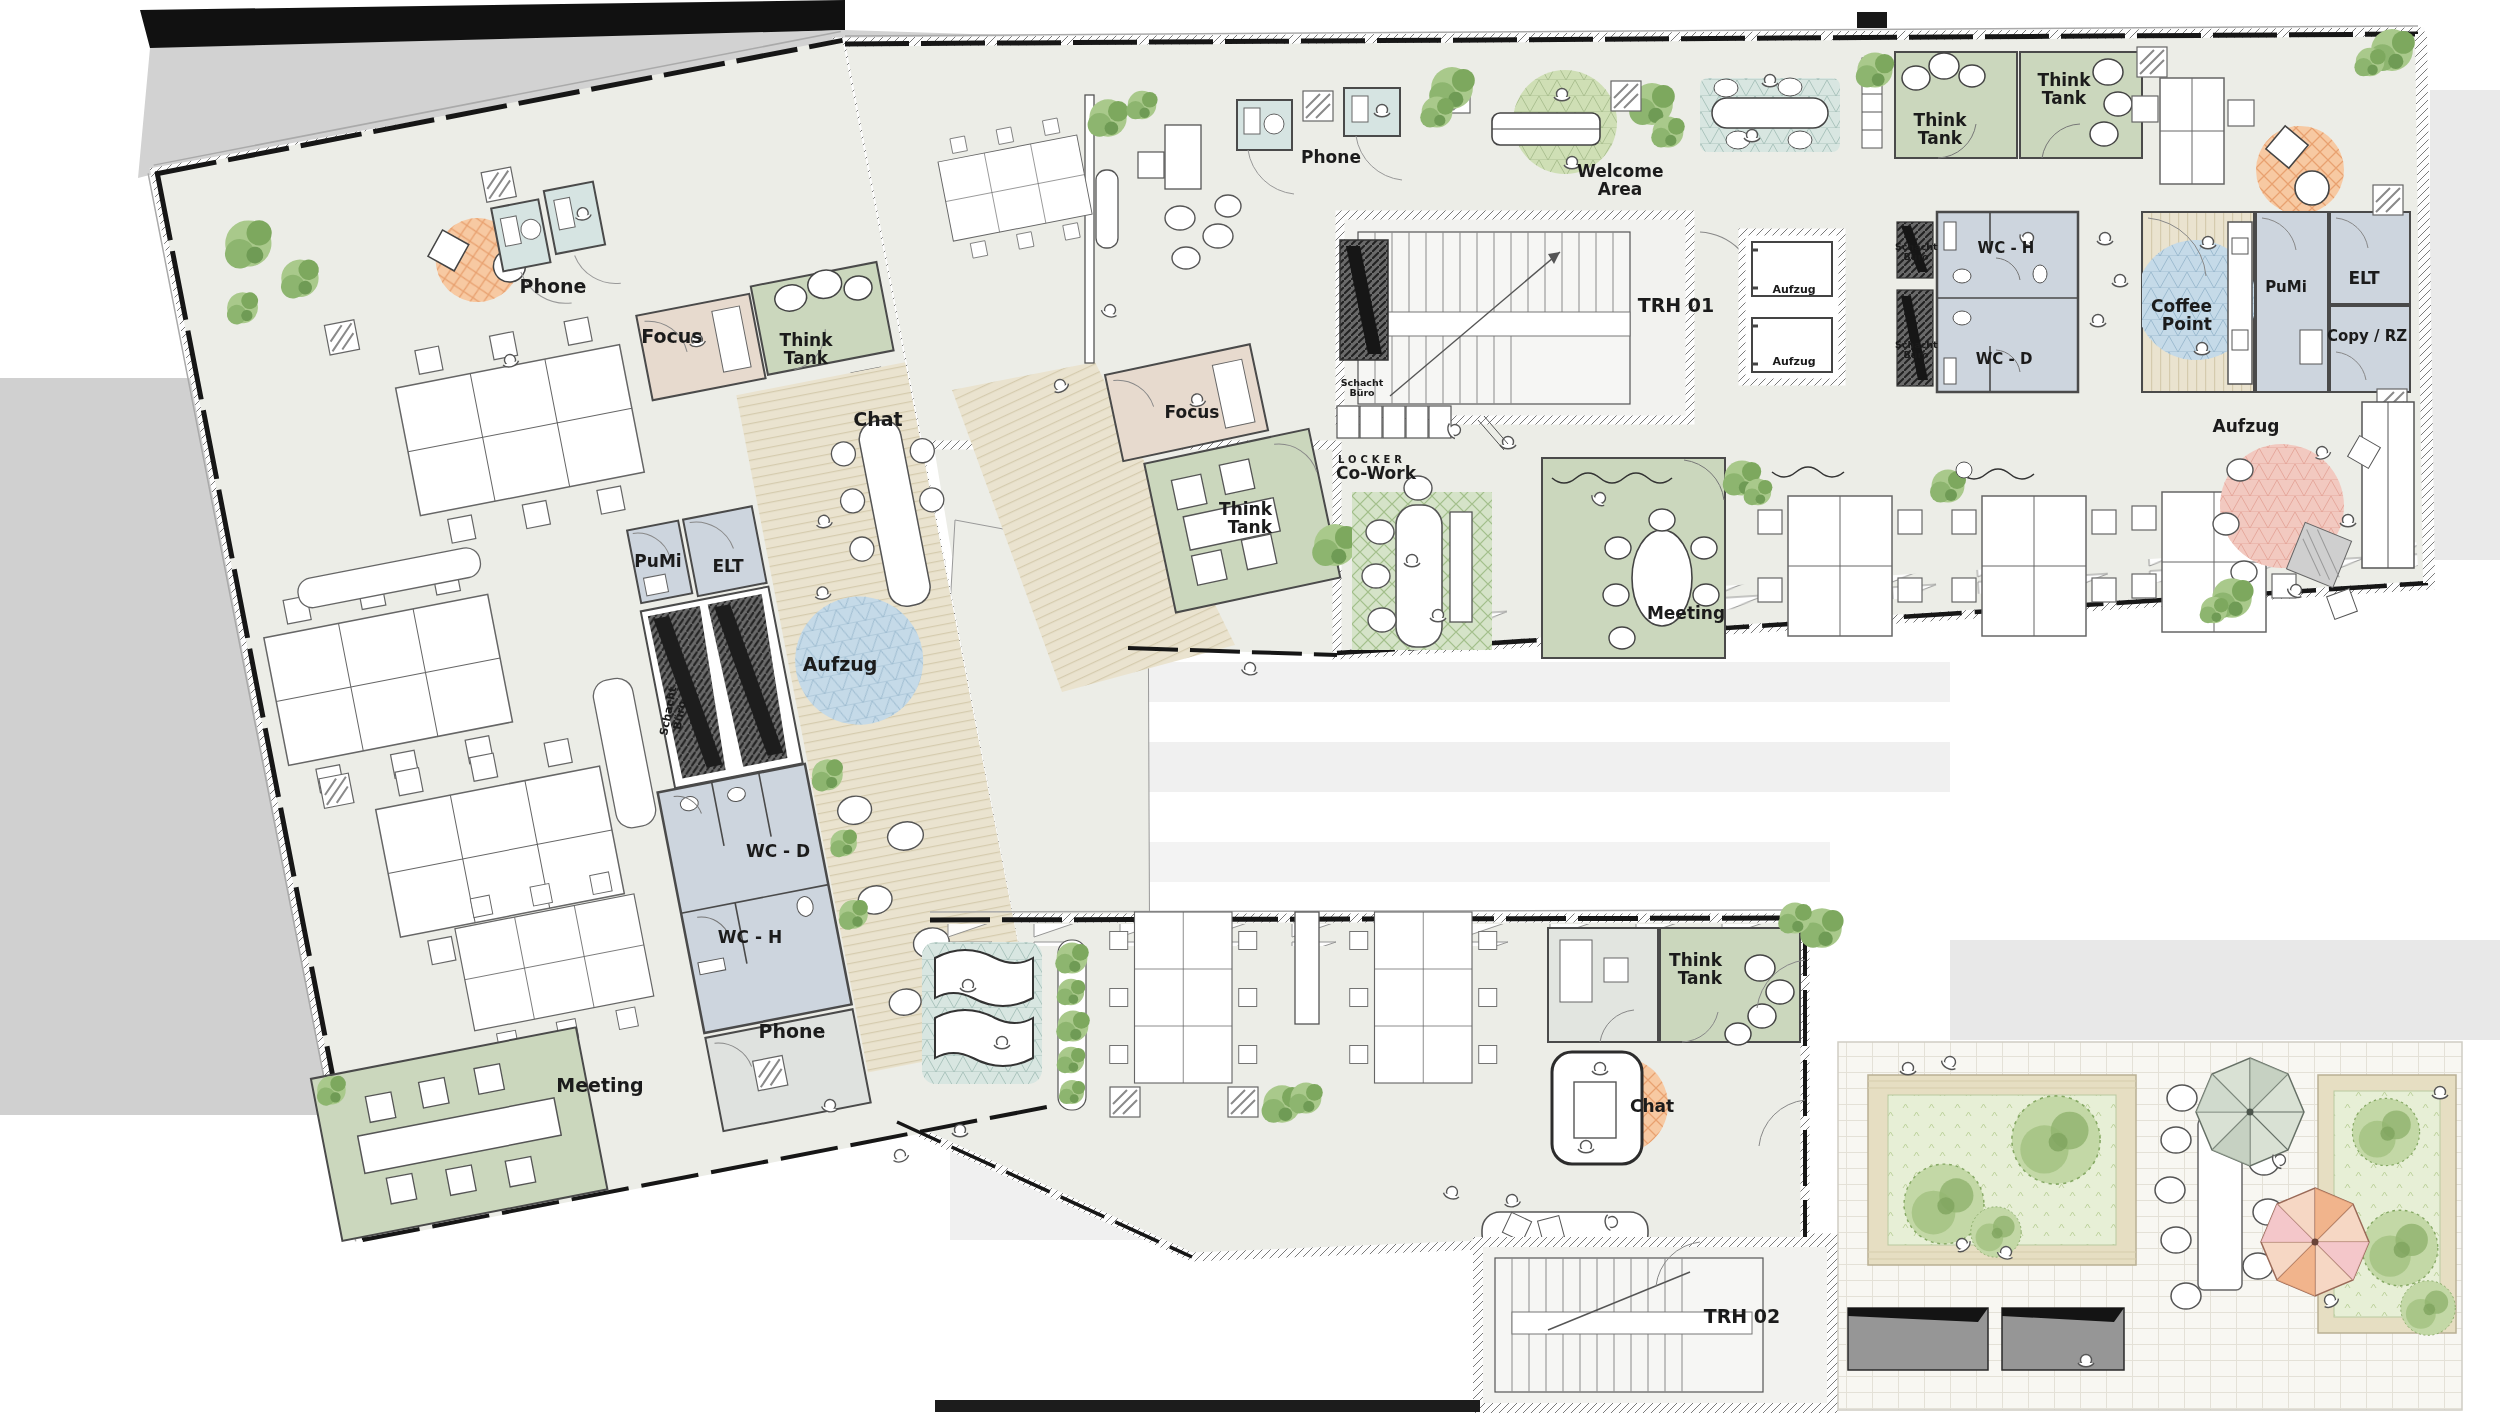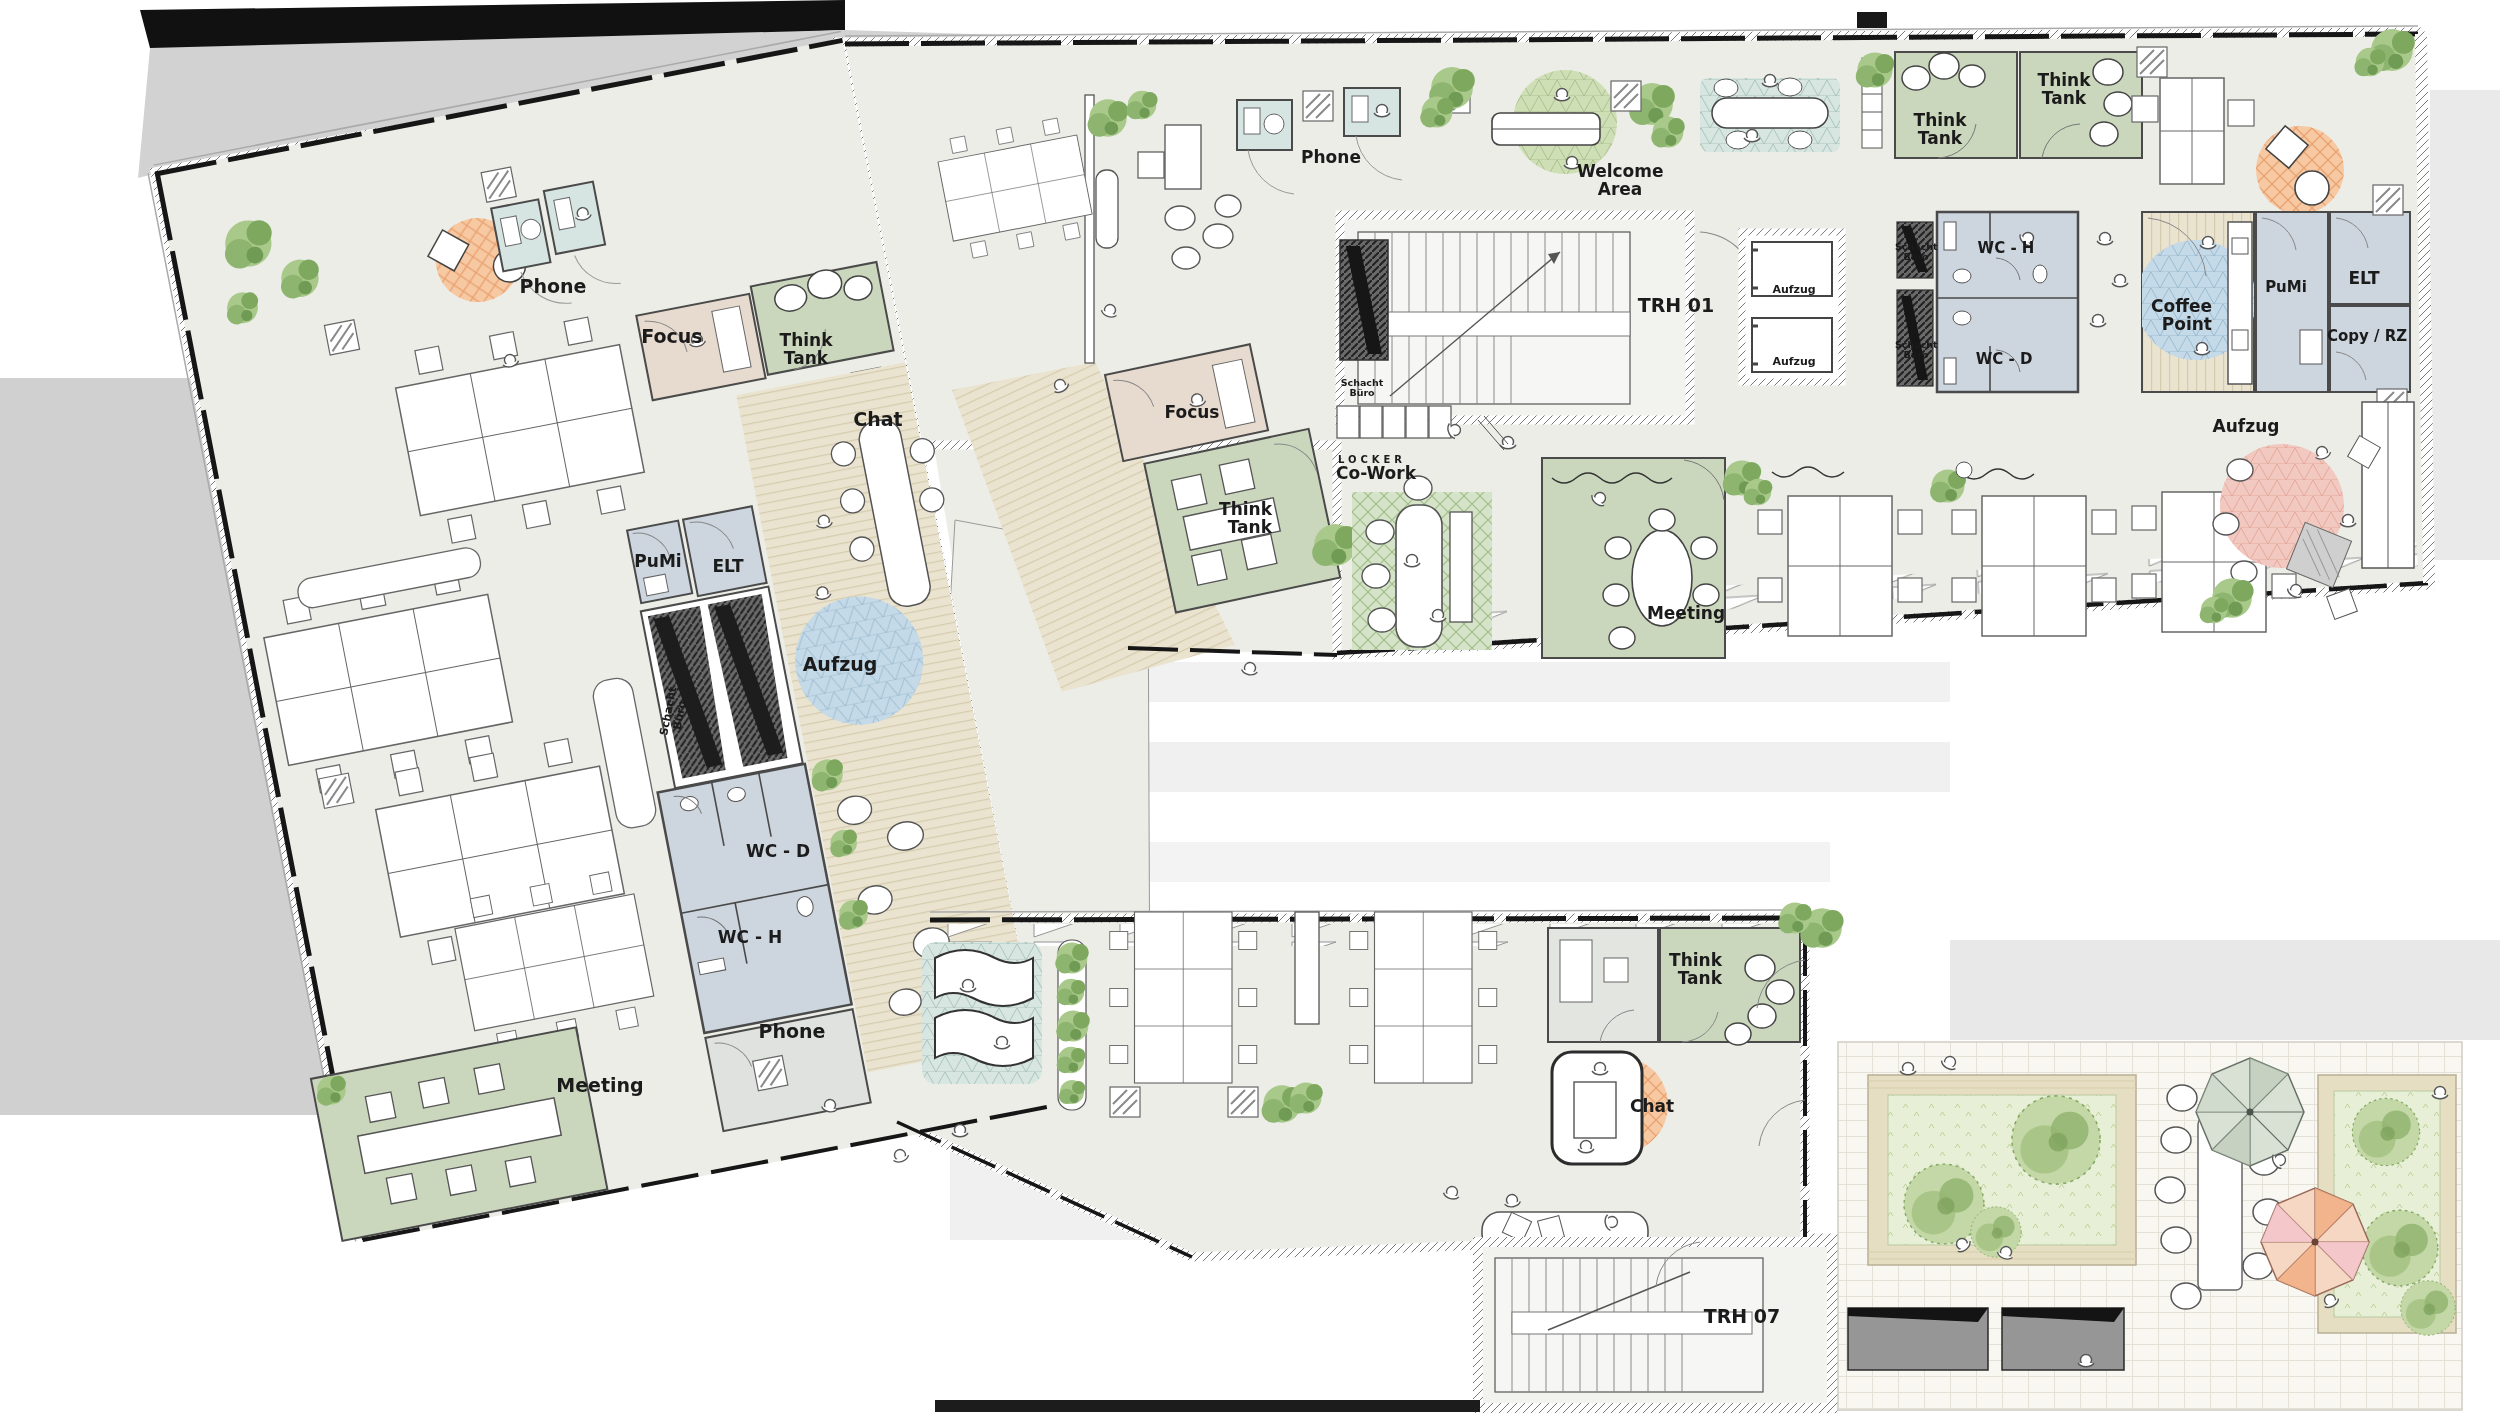--- a/index.html
+++ b/index.html
@@ -718,14 +718,14 @@
 <div class="lbl lbl-w" style="left:2286px;top:288px">PuMi</div>
 <div class="lbl lbl-m" style="left:2364px;top:279px">ELT</div>
 <div class="lbl lbl-w" style="left:2367px;top:337px">Copy / RZ</div>
 <div class="lbl lbl-m" style="left:2246px;top:427px">Aufzug</div>
 <div class="lbl lbl-m" style="left:1376px;top:474px">Co-Work</div>
 <div class="lbl lbl-m" style="left:1686px;top:614px">Meeting</div>
 <div class="lbl lbl-m" style="left:1192px;top:413px">Focus</div>
 <div class="lbl lbl-m left" style="left:1218px;top:519px;width:54px">Think Tank</div>
 <div class="lbl lbl-m left" style="left:1668px;top:970px;width:54px">Think Tank</div>
 <div class="lbl lbl-m" style="left:1652px;top:1107px">Chat</div>
-<div class="lbl" style="left:1742px;top:1317px">TRH 07</div>
+<div class="lbl" style="left:1742px;top:1317px">TRH 02</div>
 </div>
 
 </body></html>

